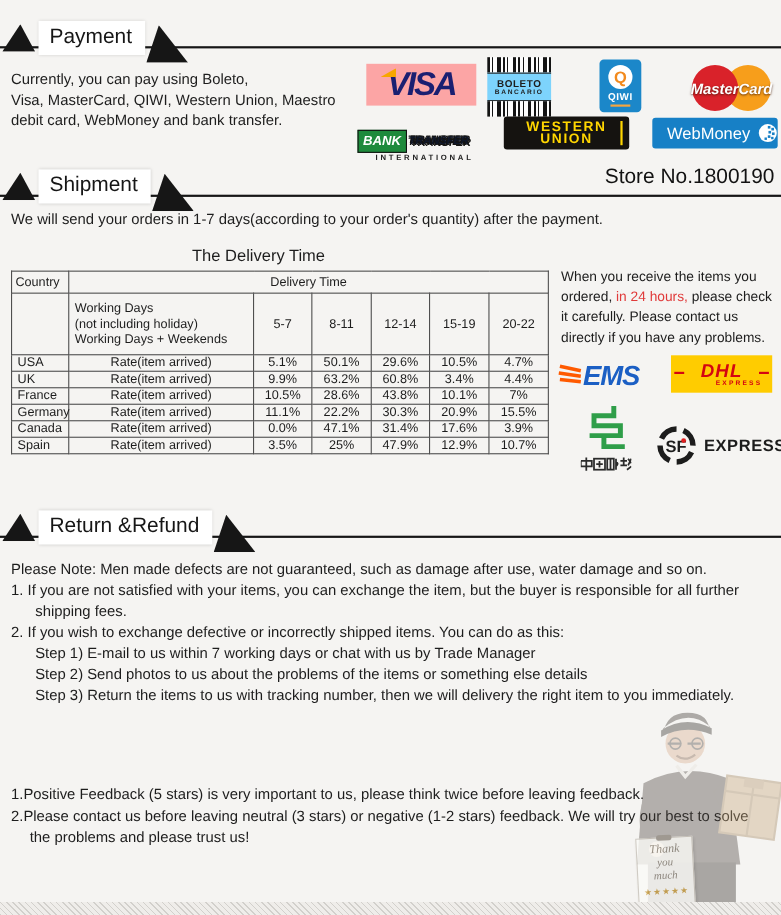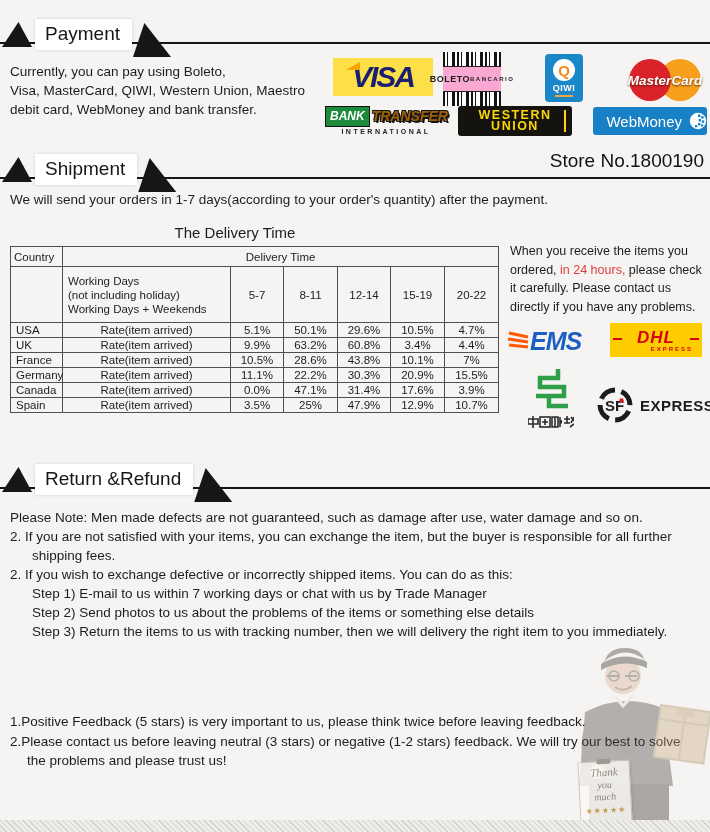--- a/index.html
+++ b/index.html
@@ -12,40 +12,40 @@
   .sec-header{position:absolute;left:0;right:0;height:38px;}
   .sec-header .hline{position:absolute;left:0;right:0;bottom:6px;height:2px;background:#161616;}
   .sec-header .hrow{position:absolute;left:2px;bottom:0;display:flex;align-items:flex-end;}
   .tri-l{width:30px;height:25px;background:#161616;clip-path:polygon(55% 0,100% 100%,0 100%);margin-bottom:3px;}
   .sec-label{background:#ffffff;color:#161616;font-size:19px;padding:5px 12px 7px 10px;line-height:1;margin-left:3px;box-shadow:0 0 3px rgba(0,0,0,.15);}
   .tri-r{width:38px;height:34px;background:#161616;clip-path:polygon(30% 0,100% 100%,0 100%);margin-left:1px;margin-bottom:-7px;}
   
   .body-text{font-size:13.5px;line-height:19px;white-space:pre-line;}
   .abs{position:absolute;}
   
-  .visa{left:333px;top:58px;width:100px;height:38px;background:#fde047;display:flex;align-items:center;justify-content:center;}
+  .visa{left:333px;top:58px;width:100px;height:38px;background:#fca5a5;display:flex;align-items:center;justify-content:center;}
   .visa .vtxt{font-size:30px;font-weight:bold;font-style:italic;color:#1a1f71;letter-spacing:-2px;}
   .visa .vflag{position:absolute;left:13px;top:4px;width:14px;height:8px;background:#f7a600;clip-path:polygon(0 100%,100% 0,100% 100%);}
   .boleto{left:443px;top:52px;width:58px;height:54px;display:flex;flex-direction:column;}
   .boleto .bars{height:15px;background:repeating-linear-gradient(90deg,#141414 0 2px,#fdfdfd 2px 4px,#141414 4px 5px,#fdfdfd 5px 9px,#141414 9px 12px,#fdfdfd 12px 14px);}
-  .boleto .btext{height:24px;background:#f9a8d4;display:flex;flex-direction:row;align-items:center;justify-content:center;border:1px solid #222;border-left:none;border-right:none;}
+  .boleto .btext{height:24px;background:#7dd3fc;display:flex;flex-direction:column;align-items:center;justify-content:center;border:1px solid #222;border-left:none;border-right:none;}
   .boleto .b1{font-size:9px;font-weight:bold;letter-spacing:.5px;}
   .boleto .b2{font-size:6px;font-weight:bold;letter-spacing:1.5px;}
   .qiwi{left:545px;top:54px;width:38px;height:48px;background:#1b87c9;border-radius:4px;display:flex;flex-direction:column;align-items:center;justify-content:center;gap:2px;}
   .qiwi .qcirc{width:22px;height:22px;background:#fff;border-radius:50%;display:flex;align-items:center;justify-content:center;font-weight:bold;font-size:15px;color:#f28a1e;}
   .qiwi .qname{color:#fff;font-size:9px;font-weight:bold;letter-spacing:.5px;}
   .qiwi .qsub{width:18px;height:2px;background:#f5a53f;}
   .mc{left:627px;top:57px;width:76px;height:46px;}
   .mc .c2{position:absolute;right:2px;top:2px;width:42px;height:42px;border-radius:50%;background:#f79e1b;}
   .mc .c1{position:absolute;left:2px;top:2px;width:42px;height:42px;border-radius:50%;background:#d9222a;}
   .mc .mtxt{position:absolute;left:0;right:0;top:16px;text-align:center;color:#fff;font-style:italic;font-weight:bold;font-size:13.5px;text-shadow:0 1px 2px rgba(60,20,0,.8);}
-  .bankxfer{left:325px;top:106px;width:122px;height:30px;}
+  .bankxfer{left:325px;top:118px;width:122px;height:30px;}
   .bankxfer .row1{display:flex;align-items:center;height:20px;}
   .bankxfer .bank{background:#1e8a3c;color:#fff;font-weight:bold;font-style:italic;font-size:12px;padding:2px 4px 3px;border:1px solid #121212;}
-  .bankxfer .transfer{color:#a16207;font-weight:bold;font-style:italic;font-size:14px;margin-left:2px;
+  .bankxfer .transfer{color:#0f172a;font-weight:bold;font-style:italic;font-size:10px;margin-left:2px;
     text-shadow:-1px -1px 0 #141414,1px -1px 0 #141414,-1px 1px 0 #141414,1px 1px 0 #141414,2px 2px 0 #141414;}
   .bankxfer .intl{font-size:7px;font-weight:bold;letter-spacing:2.5px;color:#232323;text-align:center;margin-top:2px;}
   .wu{left:458px;top:106px;width:114px;height:30px;background:#151310;border-radius:3px;display:flex;align-items:center;justify-content:center;}
   .wu .wtxt{color:#ffd600;font-weight:bold;font-size:12.5px;line-height:11px;letter-spacing:1.5px;text-align:center;}
   .wu .wbar{position:absolute;right:6px;top:4px;bottom:4px;width:2px;background:#ffd600;}
   .wm{left:593px;top:107px;width:114px;height:28px;background:#1780c6;border-radius:3px;display:flex;align-items:center;justify-content:flex-end;gap:7px;}
   .wm .wmtxt{color:#fff;font-size:15px;}
   
   .store-no{right:6px;top:150px;font-size:19px;color:#121212;}
   .table-title{left:10px;top:224px;width:450px;text-align:center;font-size:15px;}
@@ -321,21 +321,21 @@
     <div class="hrow">
       <div class="tri-l"></div>
       <div class="sec-label">Return &amp;Refund</div>
       <div class="tri-r"></div>
     </div>
   </div>
 
   <div class="abs rr-block">
     <div>Please Note: Men made defects are not guaranteed, such as damage after use, water  damage and so on.</div>
     <div>
-        <div class="rr-item">2. If you are not satisfied with your items, you can exchange the item, but the buyer is responsible for all further shipping fees.</div>
+        <div class="rr-item">1. If you are not satisfied with your items, you can exchange the item, but the buyer is responsible for all further shipping fees.</div>
         <div class="rr-item">2. If you wish to exchange defective or incorrectly shipped items. You can do as this:</div>
         <div class="rr-step">Step 1) E-mail to us within 7 working days or chat with us by Trade Manager</div>
         <div class="rr-step">Step 2) Send photos to us about the problems of the items or something else details</div>
         <div class="rr-step">Step 3) Return the items to us with tracking number, then we will delivery the right item to you immediately.</div>
       </div>
   </div>
 
 
   <div class="abs fb-block">
       <div class="fb-item">1.Positive Feedback (5 stars) is very important to us, please think twice before leaving feedback.</div>

